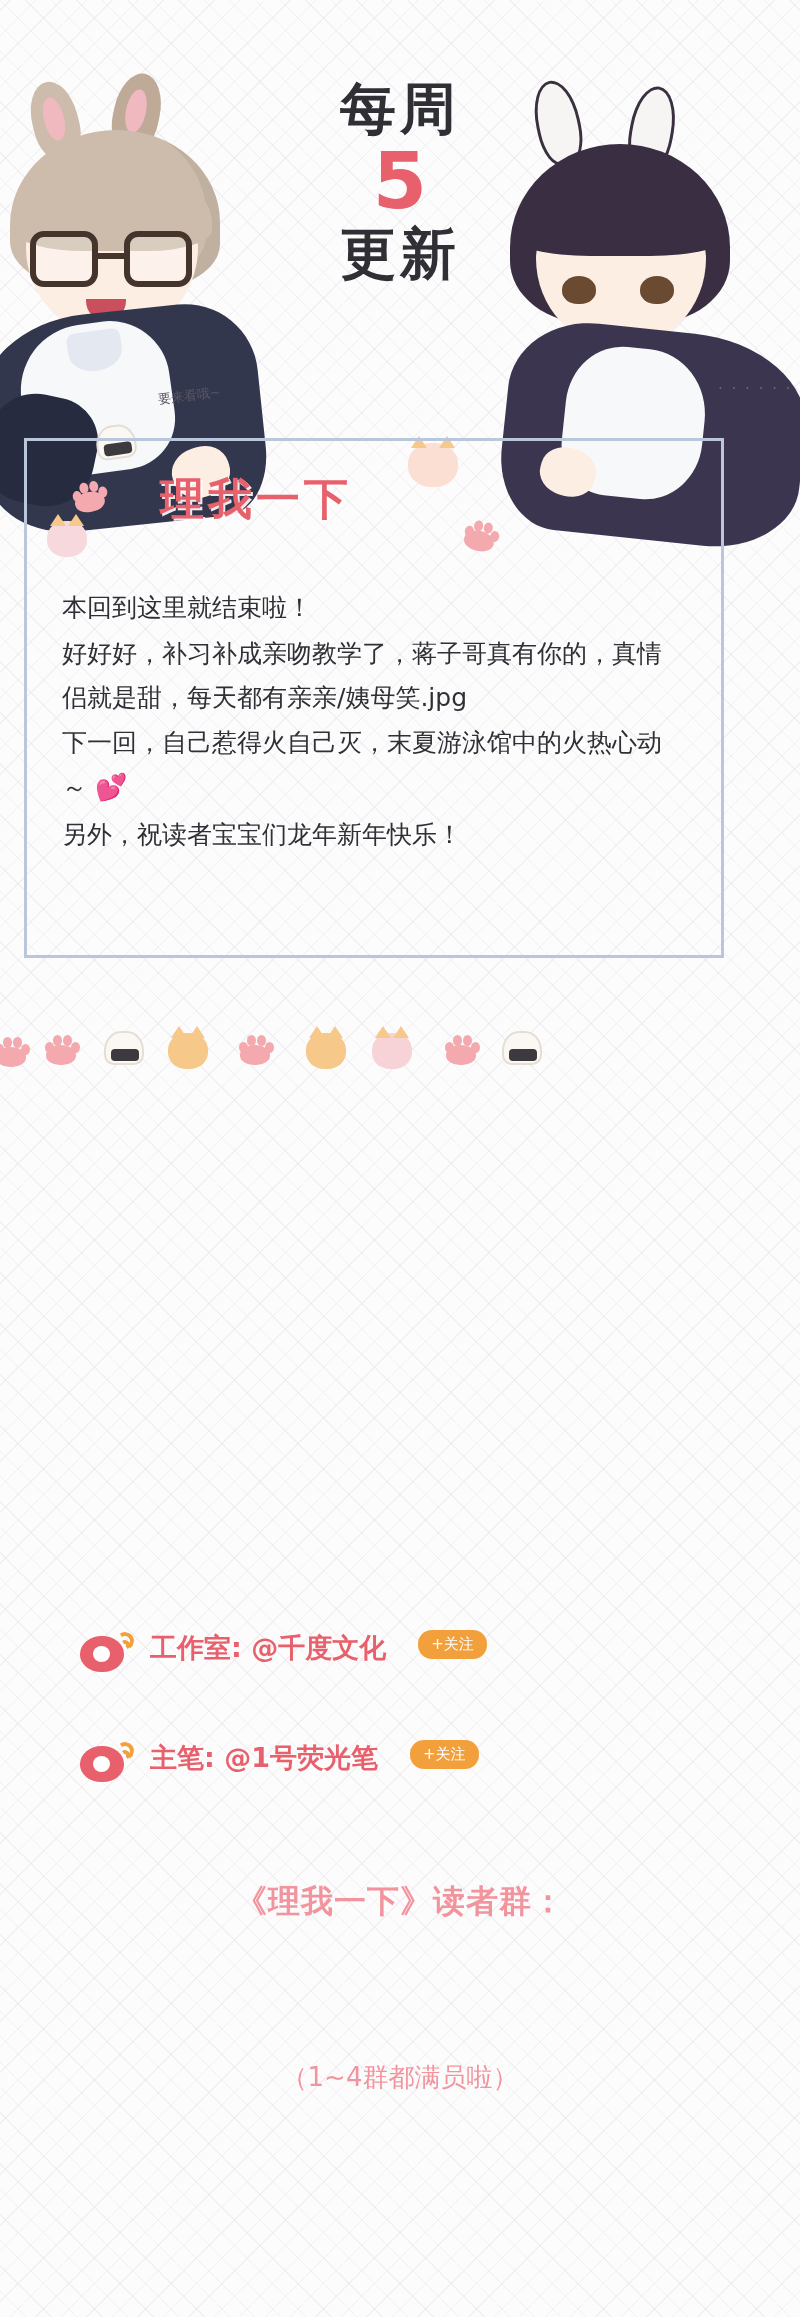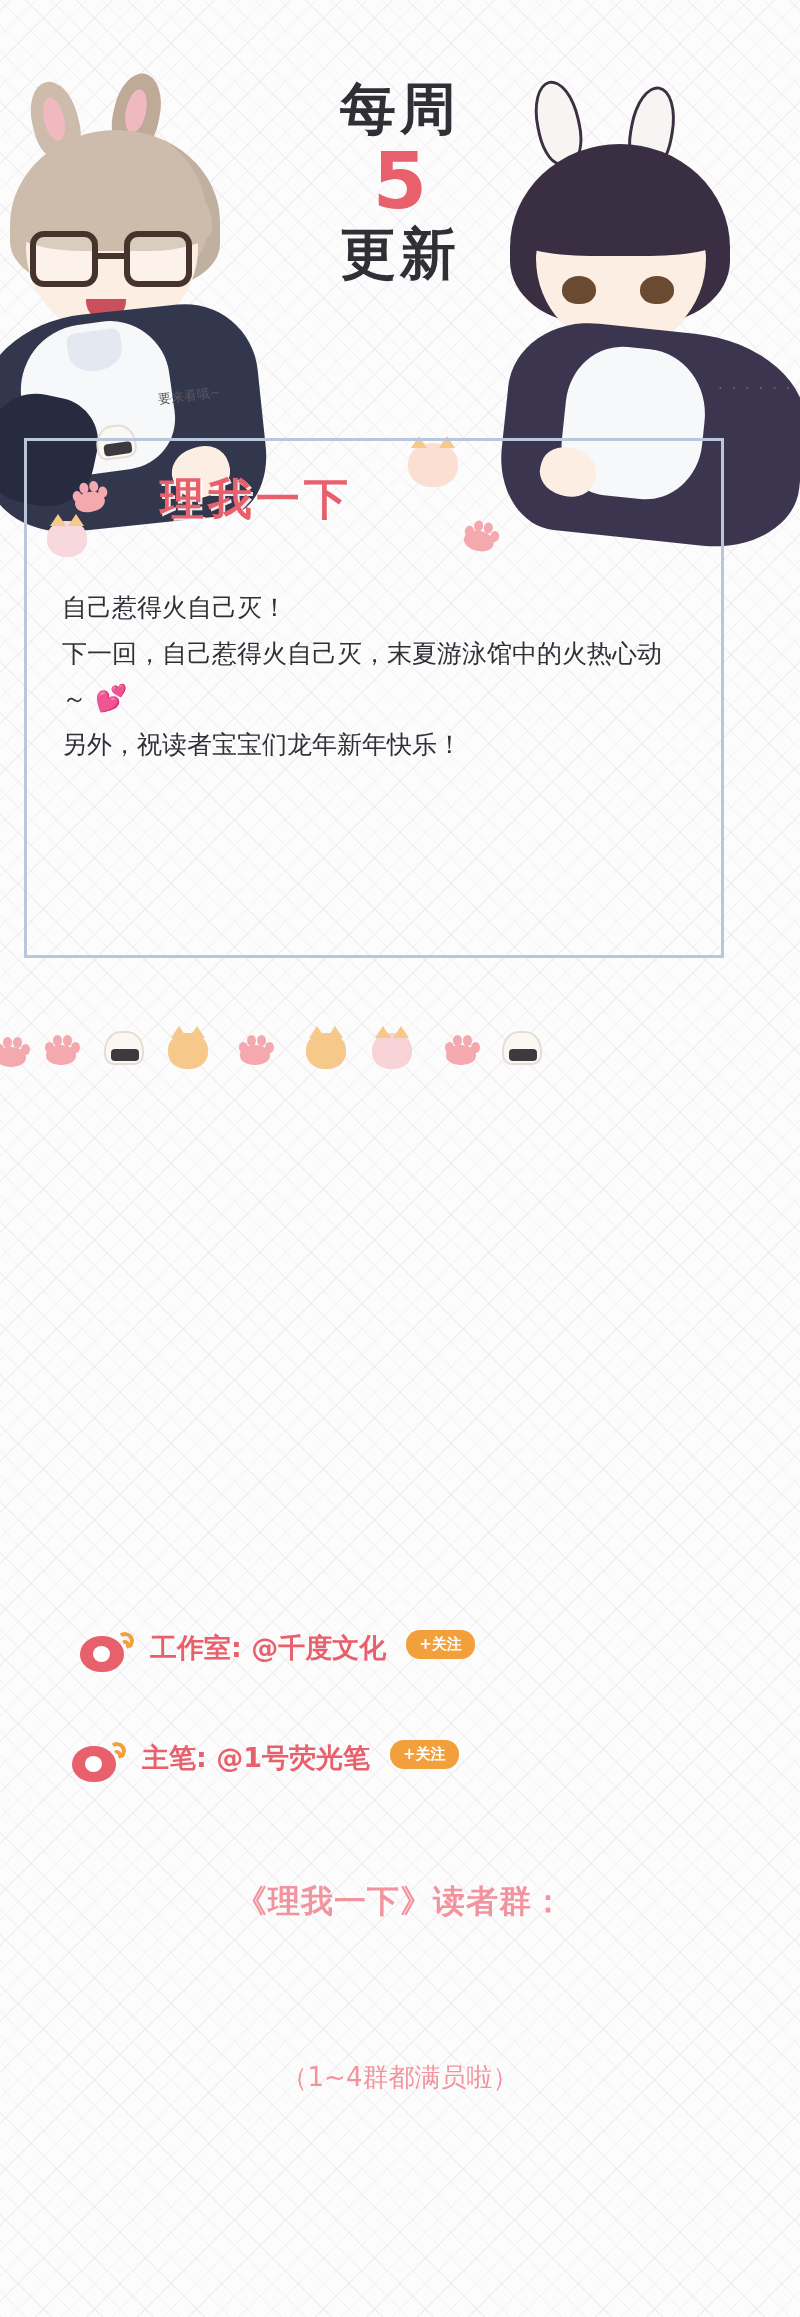--- a/index.html
+++ b/index.html
@@ -246,25 +246,24 @@
     position: absolute; border: 4px solid #f2a03c; border-radius: 50%;
     border-left-color: transparent; border-bottom-color: transparent;
   }
   .weibo-icon .arc1 { right: -2px; top: 2px; width: 18px; height: 18px; transform: rotate(10deg); }
   .weibo-icon .arc2 { right: 2px; top: 10px; width: 10px; height: 10px; transform: rotate(10deg); }
   .social-text {
     font-size: 27px; font-weight: bold; color: #e8606b; margin-left: 18px;
     white-space: nowrap;
   }
   .follow-btn {
-    margin-left: 20px;
+    margin-left: 32px;
     background: #f2a03c; color: #fff;
     font-size: 15px; padding: 5px 13px; border-radius: 14px;
     white-space: nowrap;
-    font-weight: bold;
   }
 
   .group-title {
     position: absolute; left: 0; top: 1880px; width: 800px;
     text-align: center; font-size: 32px; font-weight: bold; color: #f2949e;
     letter-spacing: 1px;
   }
   .group-no {
     position: absolute; left: 0; top: 1985px; width: 800px;
     text-align: center; font-size: 30px; color: #f2949e;
@@ -338,21 +337,22 @@
       <div class="t t3"></div>
       <div class="t t4"></div>
   </div>
   <div class="onigiri" style="left:96px; top:425px; transform:rotate(-8deg);"></div>
   <div class="cat" style="left:47px; top:521px; background:#f7d9dd;"></div>
   <div class="cat" style="left:408px; top:443px; background:#fbdfd2; width:50px; height:44px;"></div>
 
   <div class="preview-frame"></div>
   <div class="preview-title">理我一下</div>
   <div class="preview-body">
-    <p>自己惹得火自己灭！</p>
+    <p>本回到这里就结束啦！</p>
+    <p>好好好，补习补成亲吻教学了，蒋子哥真有你的，真情侣就是甜，每天都有亲亲/姨母笑.jpg</p>
     <p>
       <span>下一回，自己惹得火自己灭，末夏游泳馆中的火热心动～</span>
       <span class="heart">💕</span>
     </p>
     <p>另外，祝读者宝宝们龙年新年快乐！</p>
   </div>
 
   <div class="strip">
     <div class="paw" style="left:-6px; top:22px;">
       <div class="pad"></div>
@@ -393,21 +393,21 @@
     <div class="weibo-icon">
       <div class="eye-out"></div>
         <div class="eye-in"></div>
       <div class="arc1"></div>
         <div class="arc2"></div>
     </div>
     <div class="social-text">工作室: @千度文化</div>
     <div class="follow-btn">+关注</div>
   </div>
 
-  <div class="social-row" style="left:72px; top:1740px;">
+  <div class="social-row" style="left:80px; top:1740px;">
     <div class="weibo-icon">
       <div class="eye-out"></div>
         <div class="eye-in"></div>
       <div class="arc1"></div>
         <div class="arc2"></div>
     </div>
     <div class="social-text">主笔: @1号荧光笔</div>
     <div class="follow-btn">+关注</div>
   </div>
 

